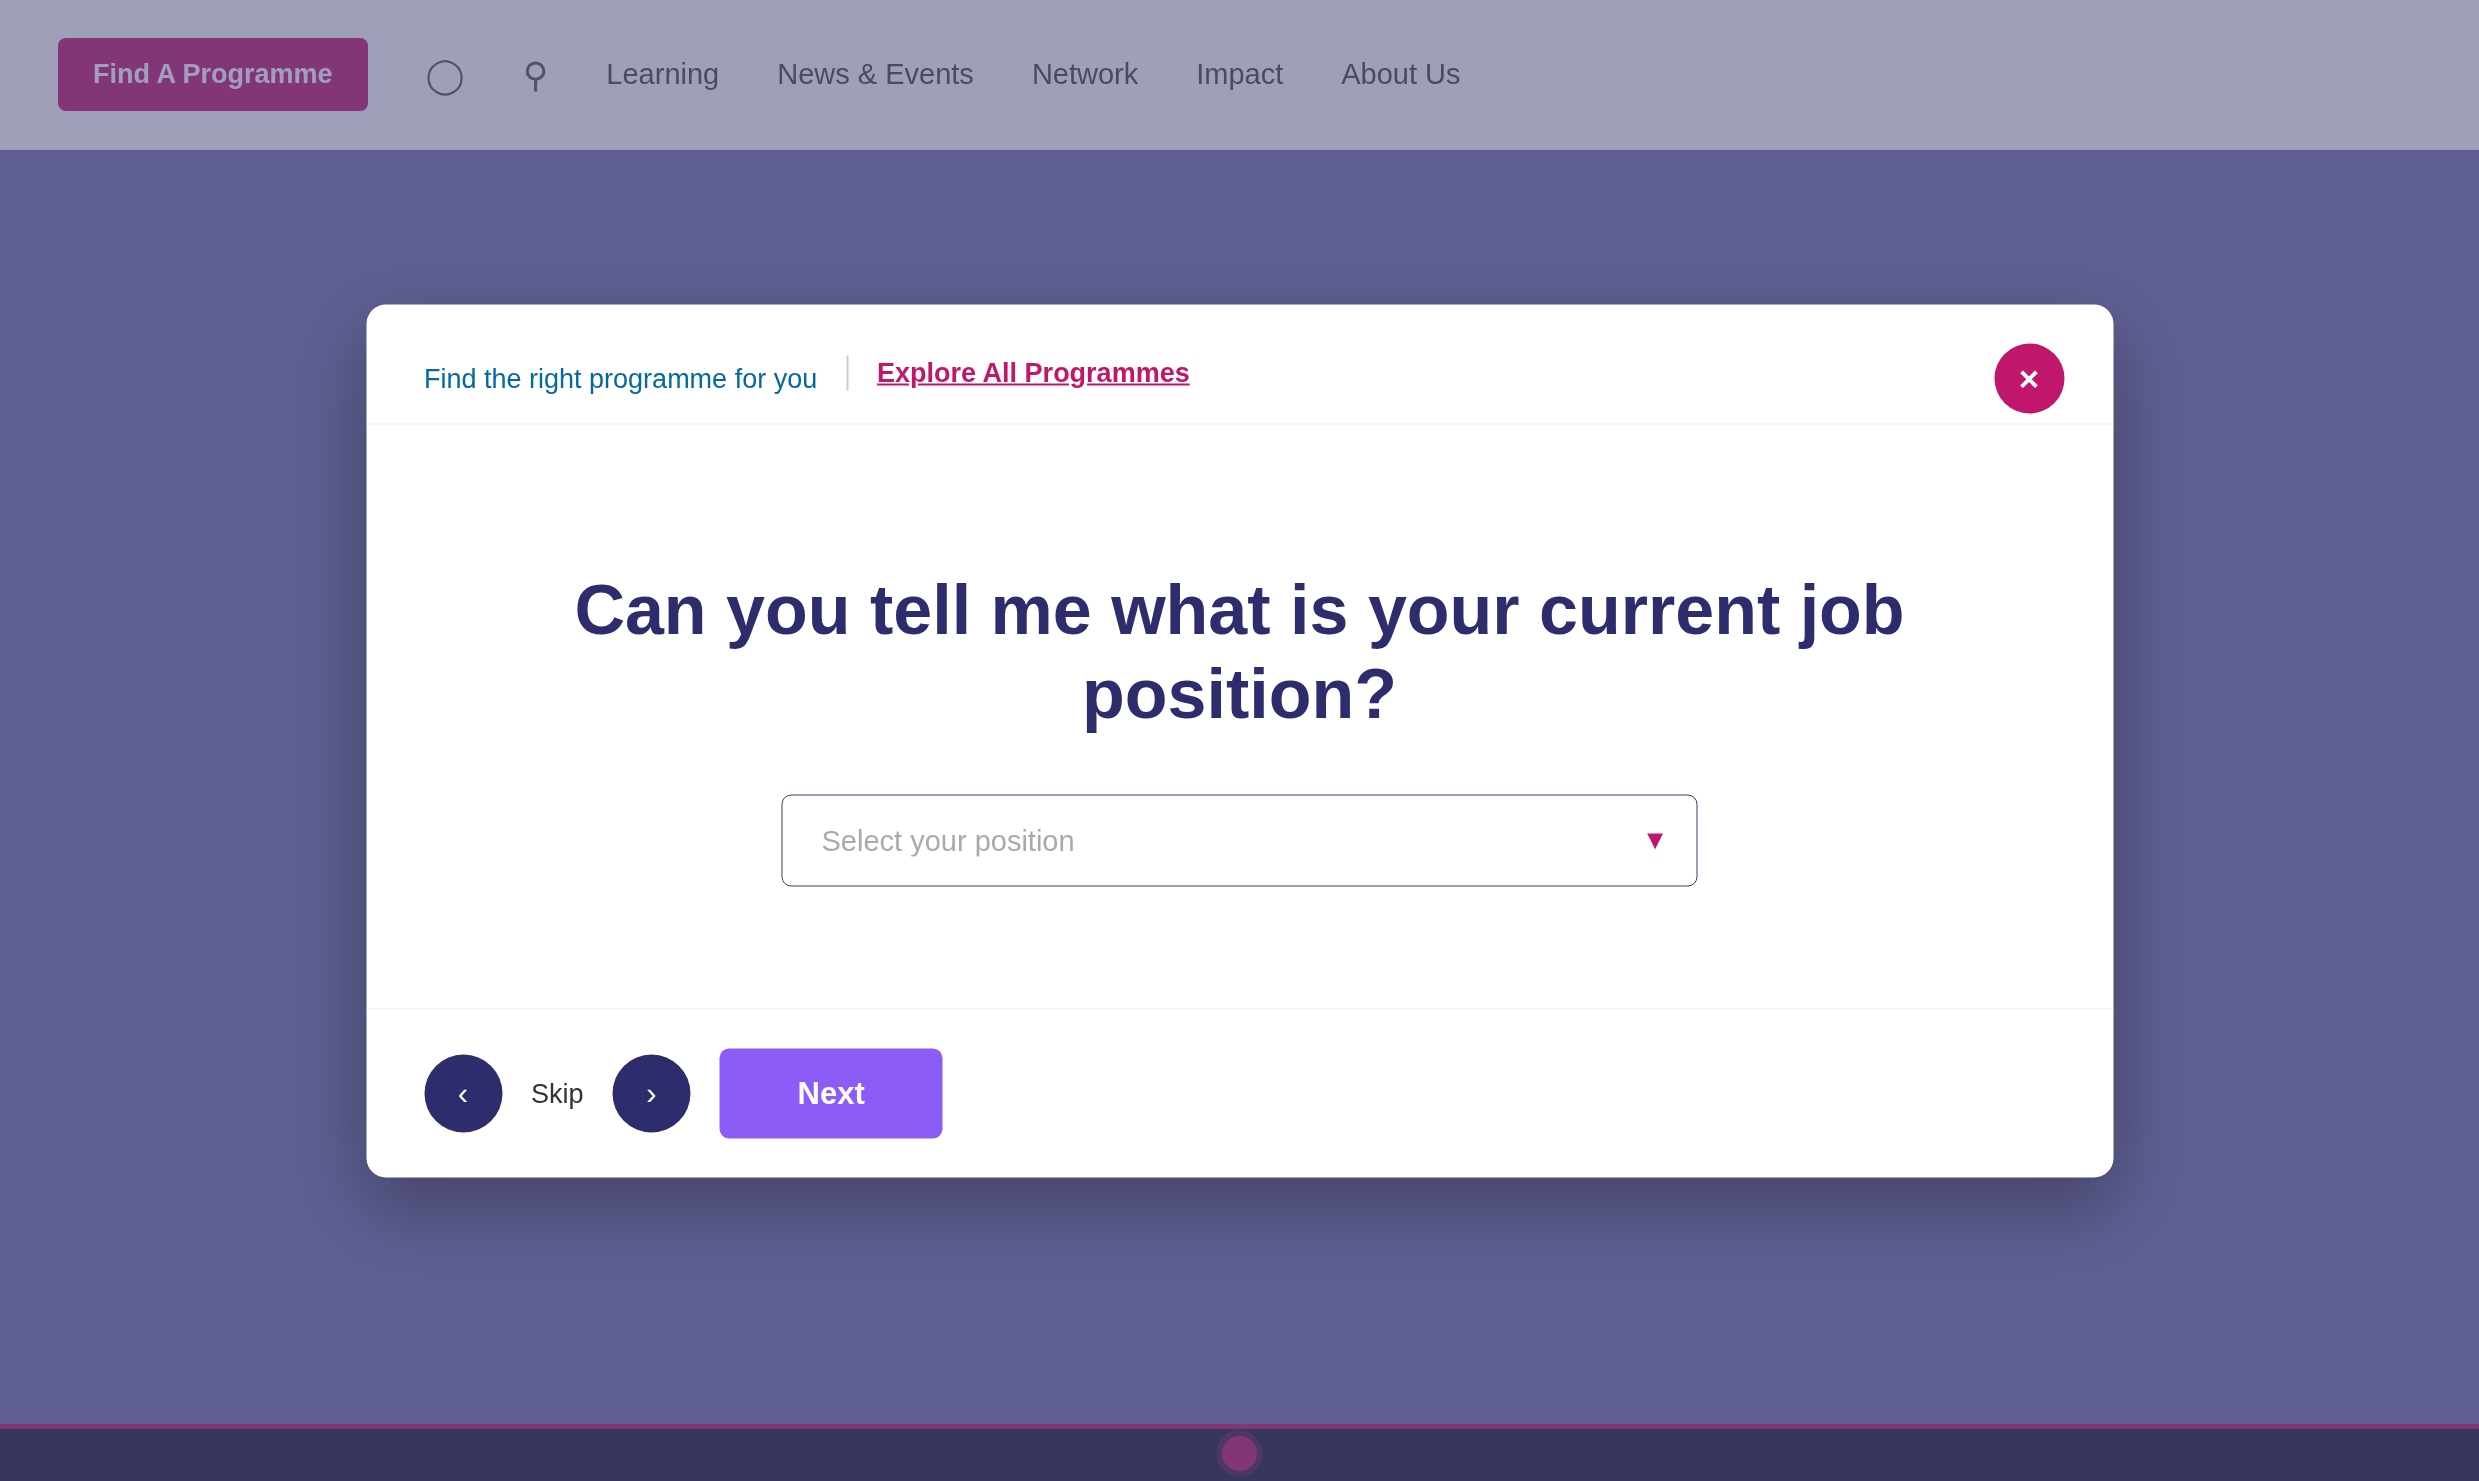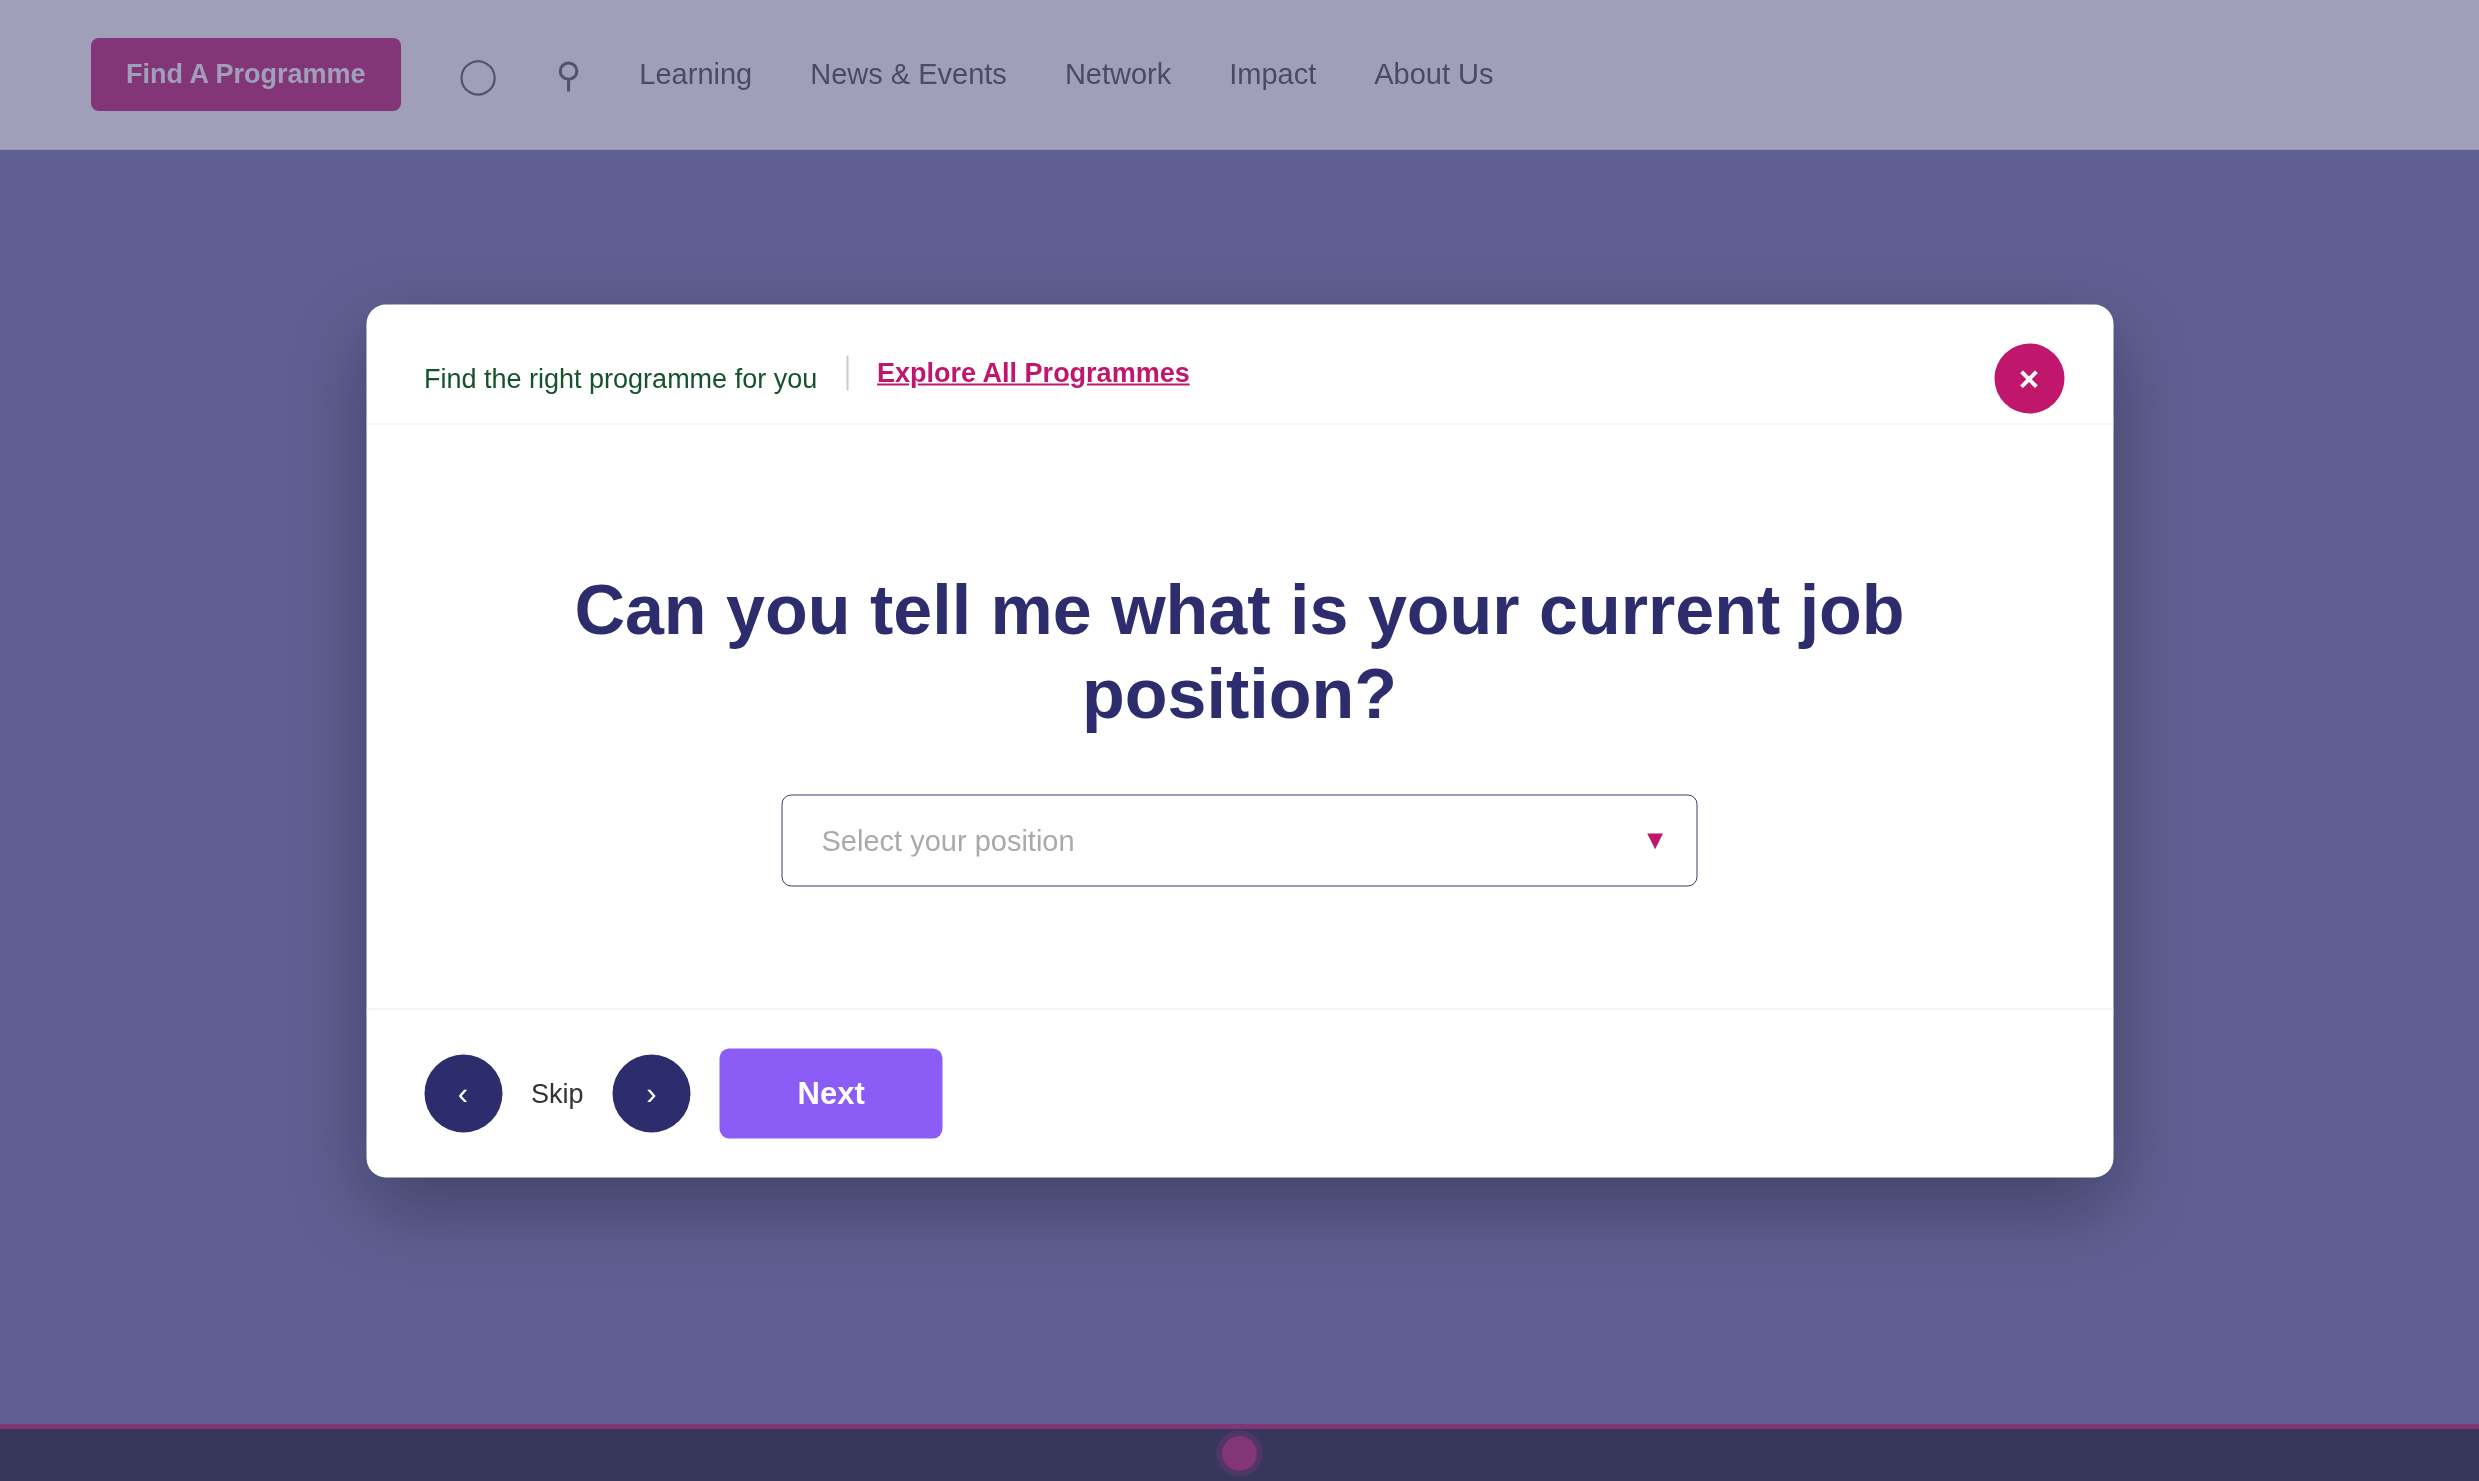--- a/index.html
+++ b/index.html
@@ -22,21 +22,21 @@
     
     .navbar {
       position: absolute;
       top: 0;
       left: 0;
       right: 0;
       height: 150px;
       background: #ffffff;
       display: flex;
       align-items: center;
-      padding: 0 91px;
+      padding: 0 58px;
       gap: 58px;
       z-index: 1;
       border-bottom: 1px solid #eee;
     }
     .nav-find-btn {
       background: #c0176c;
       color: white;
       border: none;
       border-radius: 7.8px;
       padding: 21.3px 35px;
@@ -96,21 +96,21 @@
     
     .modal-header {
       display: flex;
       align-items: center;
       padding: 47px 58px 29px 58px;
       border-bottom: 1px solid #eee;
       position: relative;
     }
     .modal-header-text {
       font-size: 27px;
-      color: #14532d;
+      color: #0369a1;
       font-weight: 400;
       margin-top: 12px;
     }
     .modal-header-divider {
       width: 1.9px;
       height: 35px;
       background: #ccc;
       margin: 0 29px;
     }
     .modal-header-link {

